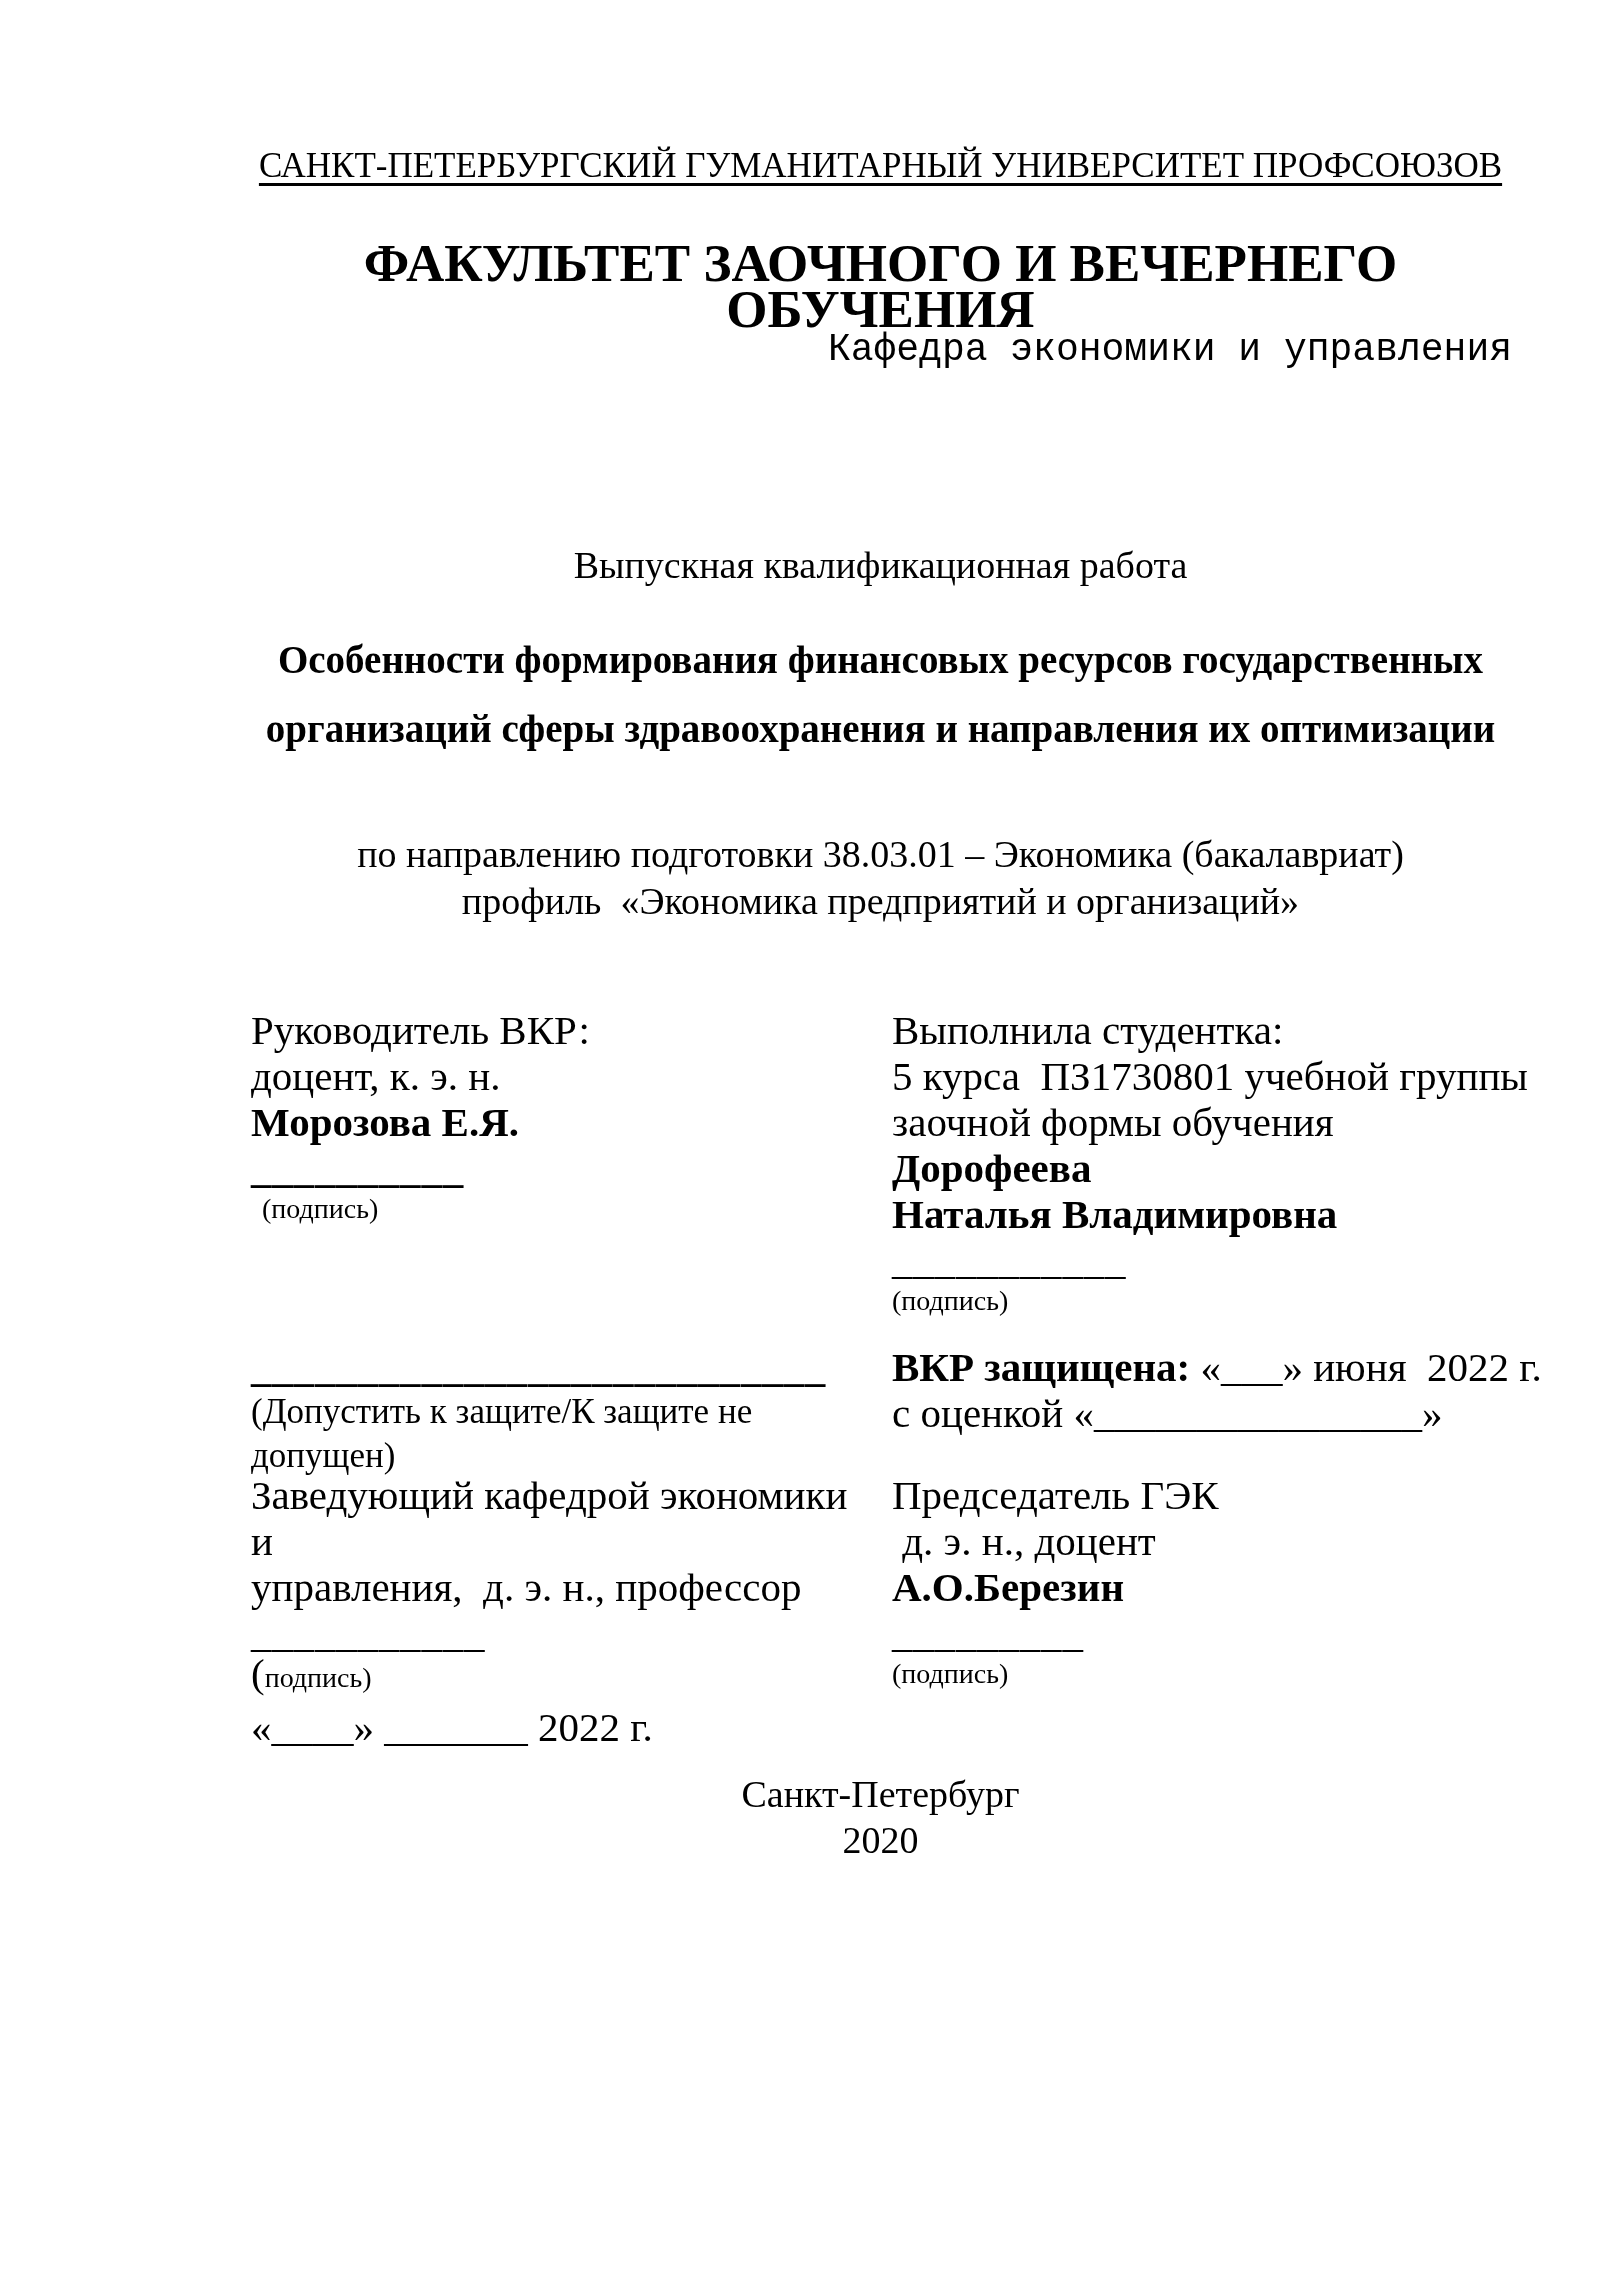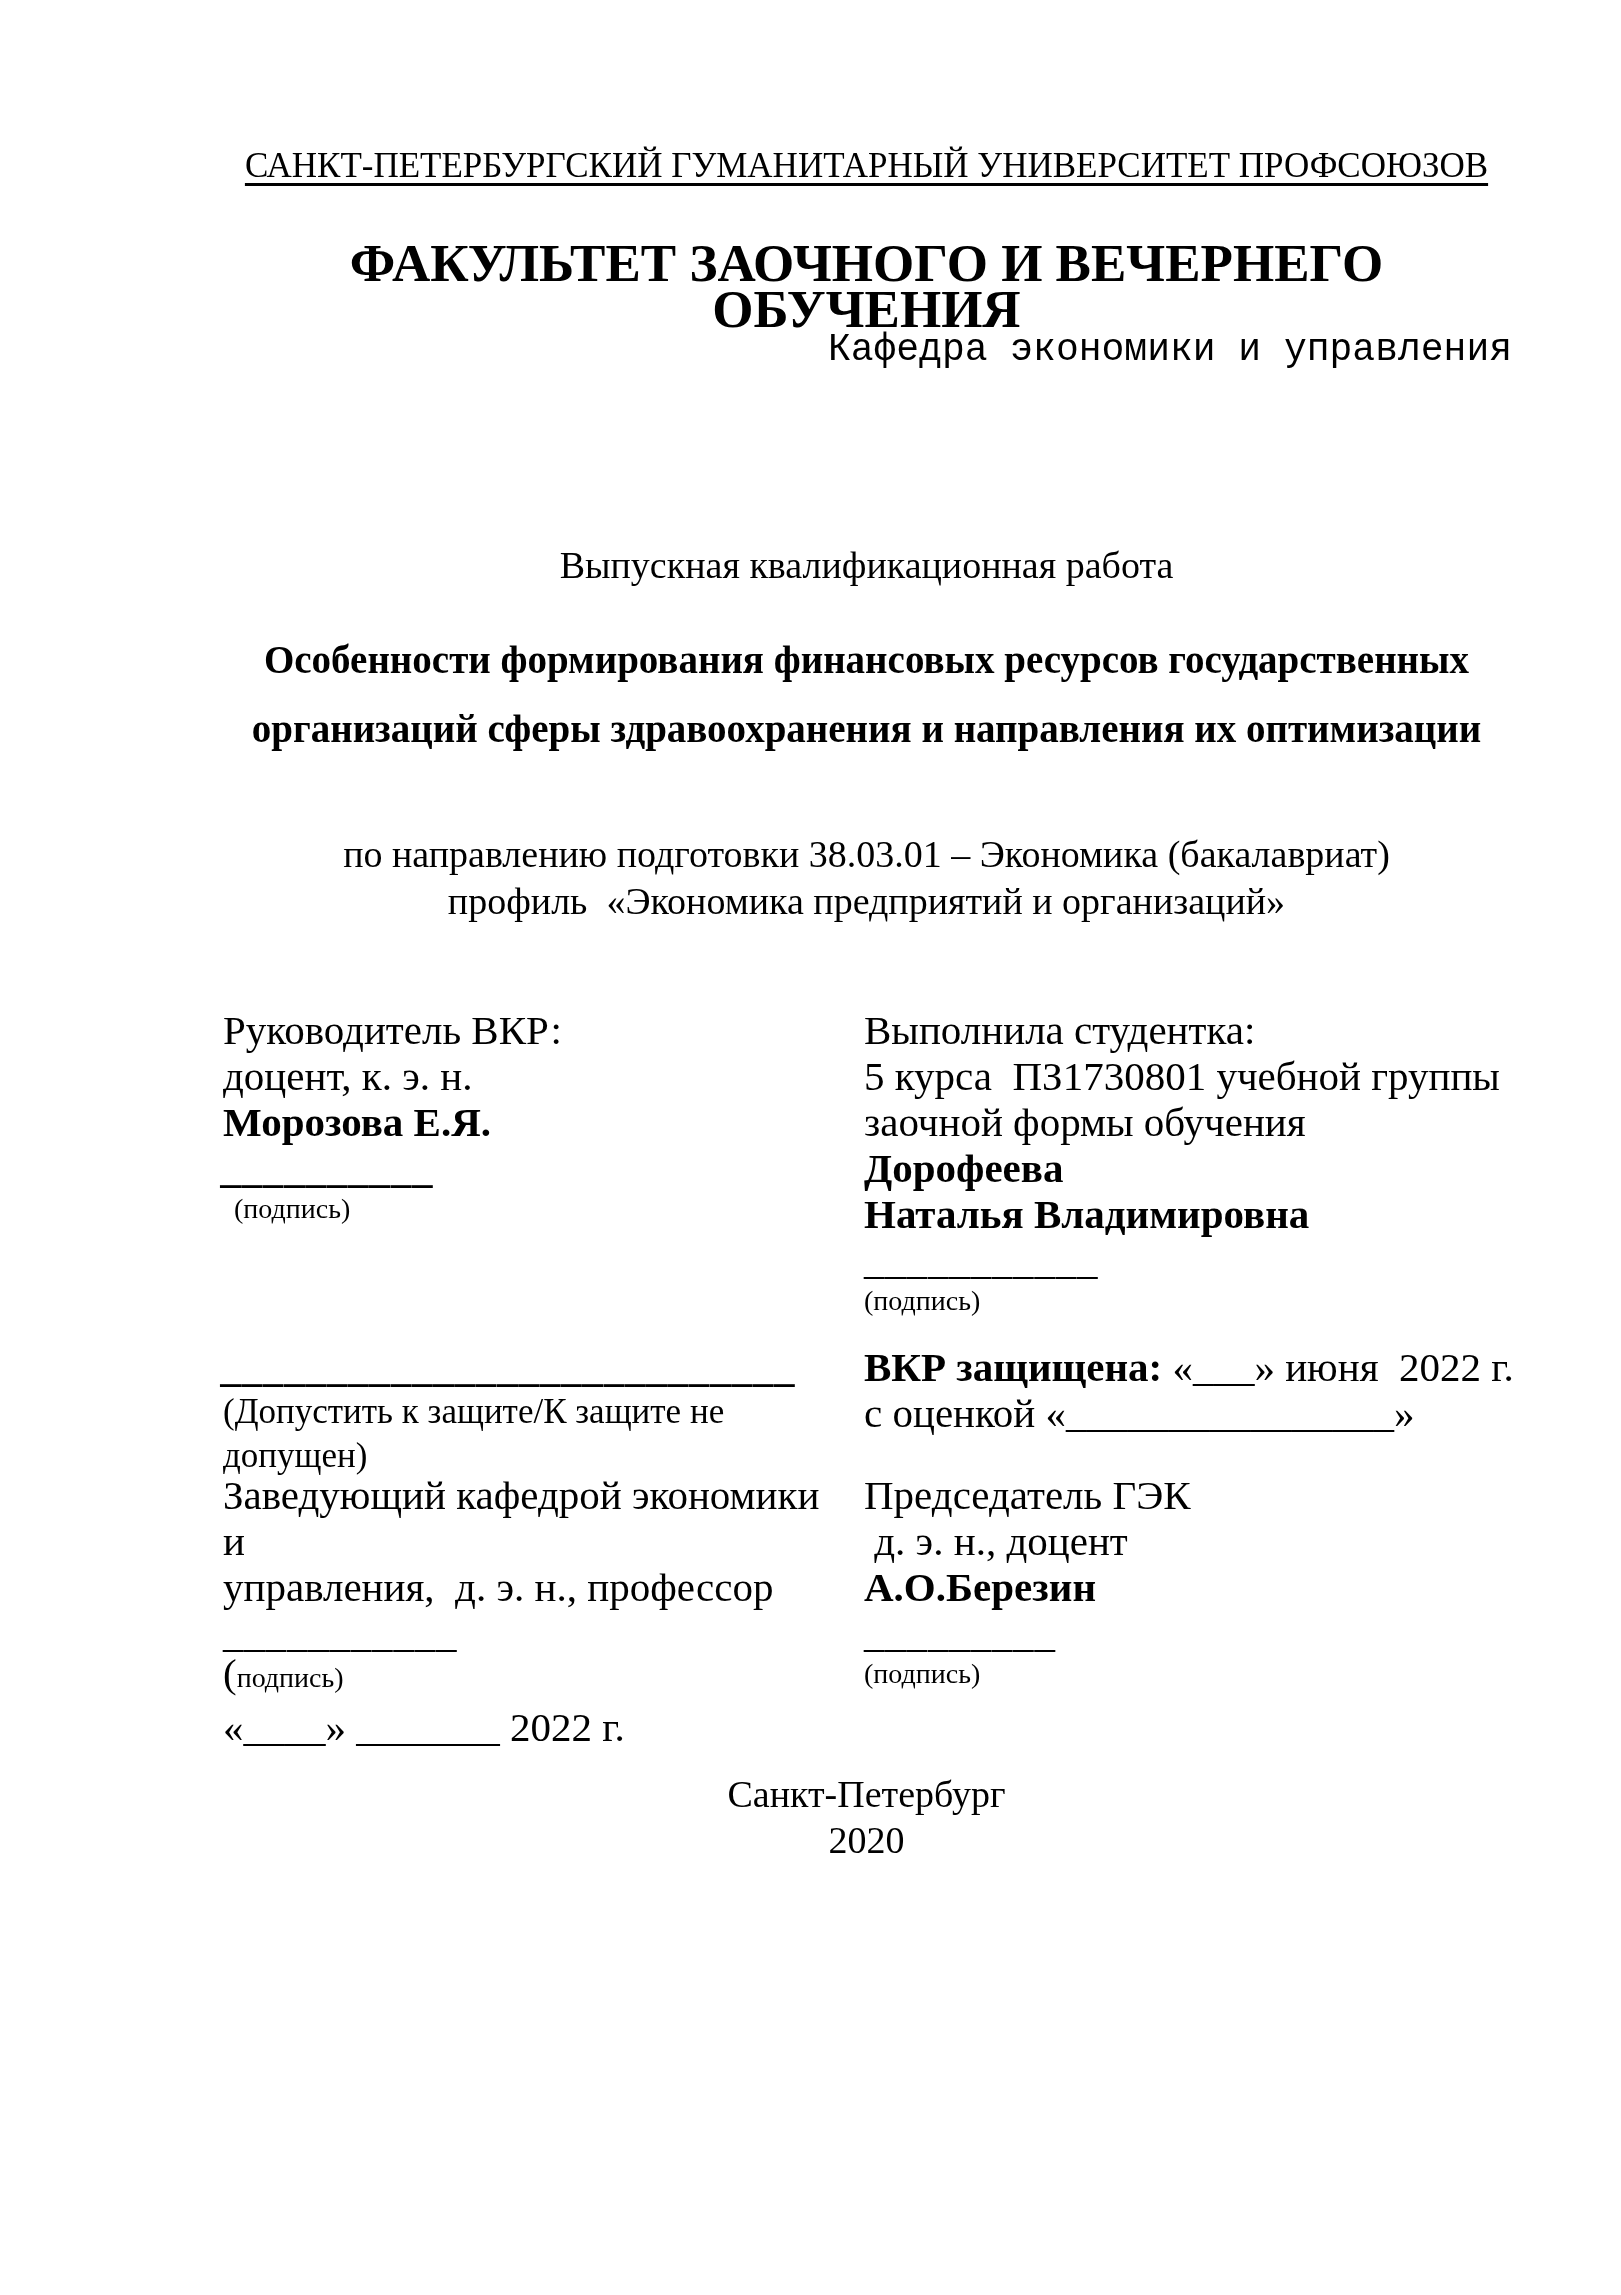--- a/index.html
+++ b/index.html
@@ -5,42 +5,42 @@
   html, body { margin: 0; padding: 0; background: #ffffff; }
   .page {
     position: relative;
     width: 1622px;
     height: 2295px;
     background: #ffffff;
     font-family: "Liberation Serif", "DejaVu Serif", serif;
     color: #000000;
     overflow: hidden;
   }
-  .abs { position: absolute; }
+  .abs { position: absolute; margin-left: 28px; }
   .line { white-space: pre-wrap; }
   .center { left: 229px; right: 118px; text-align: center; }
   .bold { font-weight: bold; }
 
   .uni { top: 143px; font-size: 35px; line-height: 46px; }
   .uni span { text-decoration: underline; text-underline-offset: 5.5px; }
   .fac { top: 240px; font-size: 53px; line-height: 46px; font-weight: bold; }
   .dep { top: 327px; left: 229px; right: 110px; text-align: right; font-size: 38px; line-height: 46px; font-family: Liberation Mono, monospace; }
   .worktype { top: 542px; font-size: 38px; line-height: 46px; }
   .vkr-title { top: 625px; font-size: 39px; line-height: 69px; font-weight: bold; }
   .program { top: 831px; font-size: 38px; line-height: 47px; }
 
   .col { font-size: 41px; line-height: 46px; }
   .col > div { white-space: pre-wrap; }
   .leftcol  { left: 223px; width: 628px; }
   .rightcol { left: 864px; width: 659px; }
   .c1 { top: 1007px; }
   .c2 { top: 1344px; }
   .c3 { top: 1472px; }
 
-  .sigline { letter-spacing: 0.8px; font-style: italic; }
+  .sigline { letter-spacing: 0.8px; }
   .caption { font-size: 28px; line-height: 35px; }
   .indent { padding-left: 11px; }
   .admit-caption { font-size: 35px; line-height: 44px; }
   .big-paren { font-size: 41px; }
   .date-row { margin-top: 9.4px; }
 
   .footer { top: 1771px; font-size: 38px; line-height: 46px; }
 </style>
 </head>
 <body>

